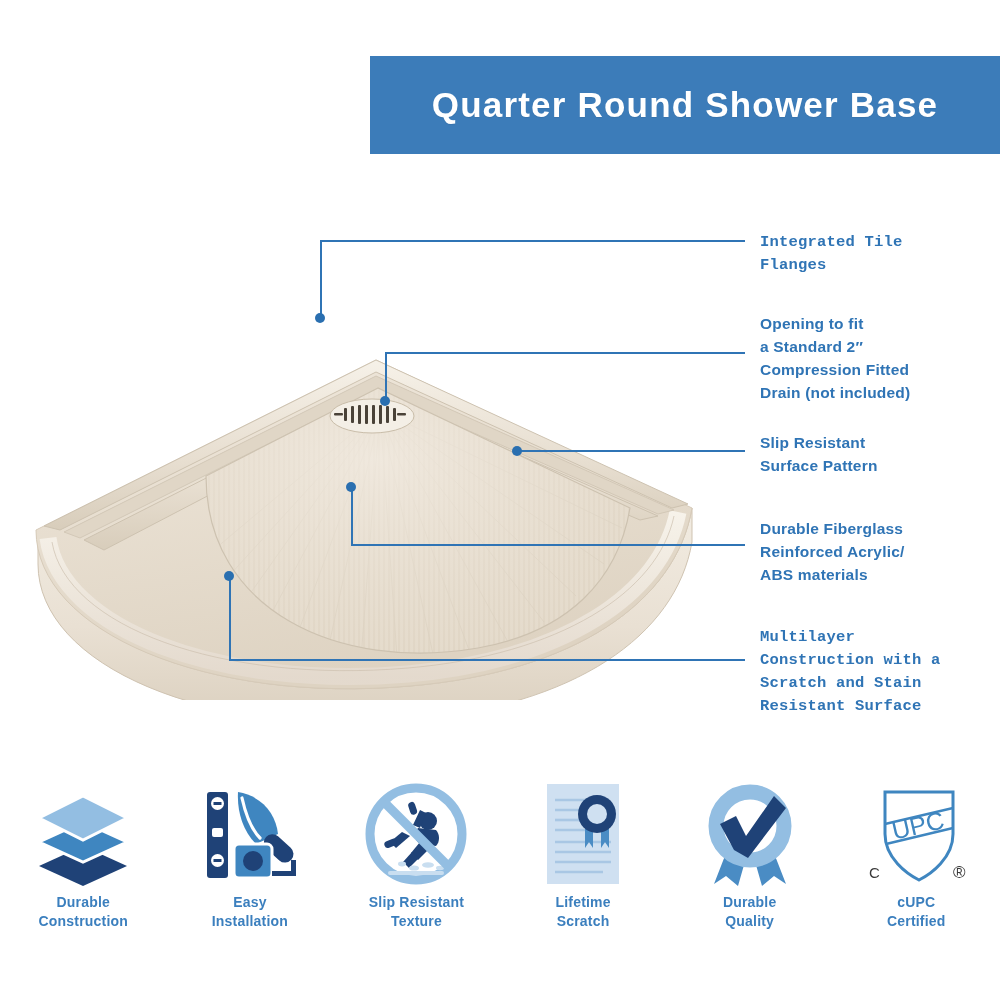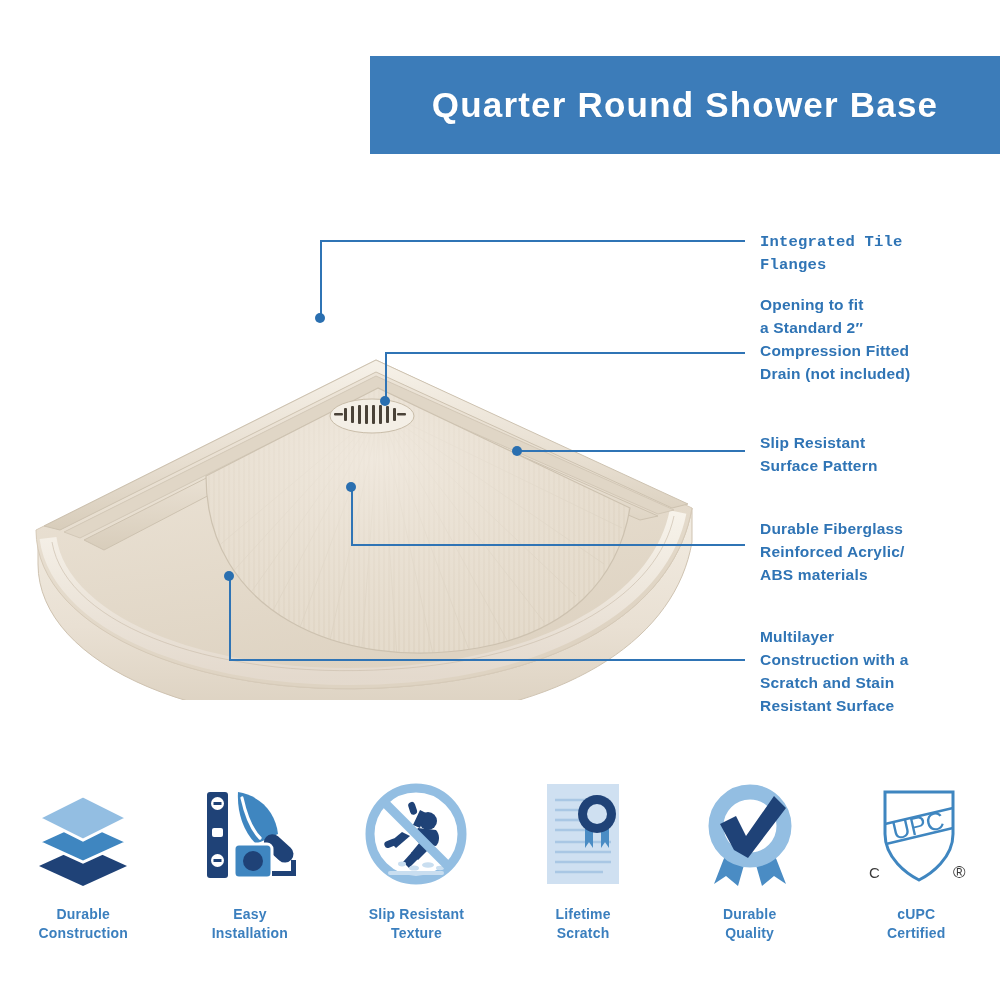--- a/index.html
+++ b/index.html
@@ -52,21 +52,20 @@
 
   
   #features {
     position: absolute; left: 0; top: 775px;
     width: 1000px; height: 200px;
     display: flex; align-items: flex-start;
   }
   .feature { width: 166.6px; display: flex; flex-direction: column; align-items: center; }
   .feature-icon { height: 118px; display: flex; align-items: center; justify-content: center; }
   .feature-label {
-    margin-top: 12px;
     text-align: center;
     color: #3b7fbe;
     font-size: 14px;
     font-weight: bold;
     line-height: 1.35;
     letter-spacing: .2px;
     white-space: pre-line;
   }
 </style>
 </head>
@@ -215,30 +214,30 @@
   <div class="leader v" style="left:351px; top:487px; height:59px;"></div>
   <div class="leader h" style="left:351px; top:544px; width:394px;"></div>
   <div class="dot" style="left:346px; top:482px;"></div>
 
   <div class="leader v" style="left:229px; top:576px; height:85px;"></div>
   <div class="leader h" style="left:229px; top:659px; width:516px;"></div>
   <div class="dot" style="left:224px; top:571px;"></div>
 
   <div class="callout-text" style="left:760px; top:231px;font-family:Liberation Mono, monospace;">Integrated Tile
 Flanges</div>
-  <div class="callout-text" style="left:760px; top:294px;">Opening to fit
+  <div class="callout-text" style="left:760px; top:313px;">Opening to fit
 a Standard 2″
 Compression Fitted
 Drain (not included)</div>
   <div class="callout-text" style="left:760px; top:432px;">Slip Resistant
 Surface Pattern</div>
   <div class="callout-text" style="left:760px; top:518px;">Durable Fiberglass
 Reinforced Acrylic/
 ABS materials</div>
-  <div class="callout-text" style="left:760px; top:626px;">Multilayer
+  <div class="callout-text" style="left:760px; top:626px;font-family:Liberation Mono, monospace;">Multilayer
 Construction with a
 Scratch and Stain
 Resistant Surface</div>
 
   <div id="features">
 
     <div class="feature">
       <div class="feature-icon">
         <svg width="104" height="104" viewBox="0 0 104 104">
           <polygon points="52,64 8,84 52,104 96,84" fill="#1f4277"></polygon>

